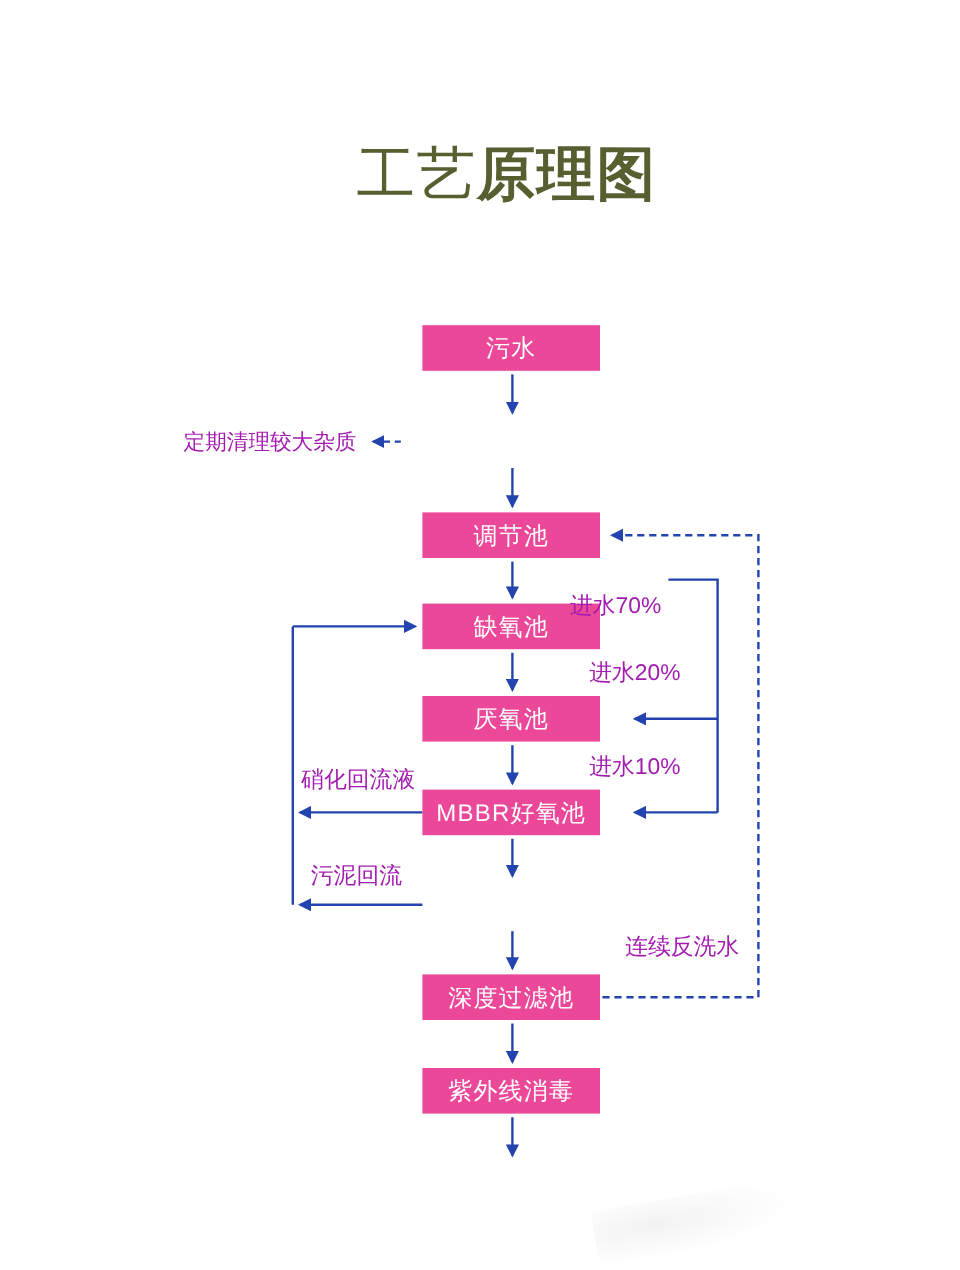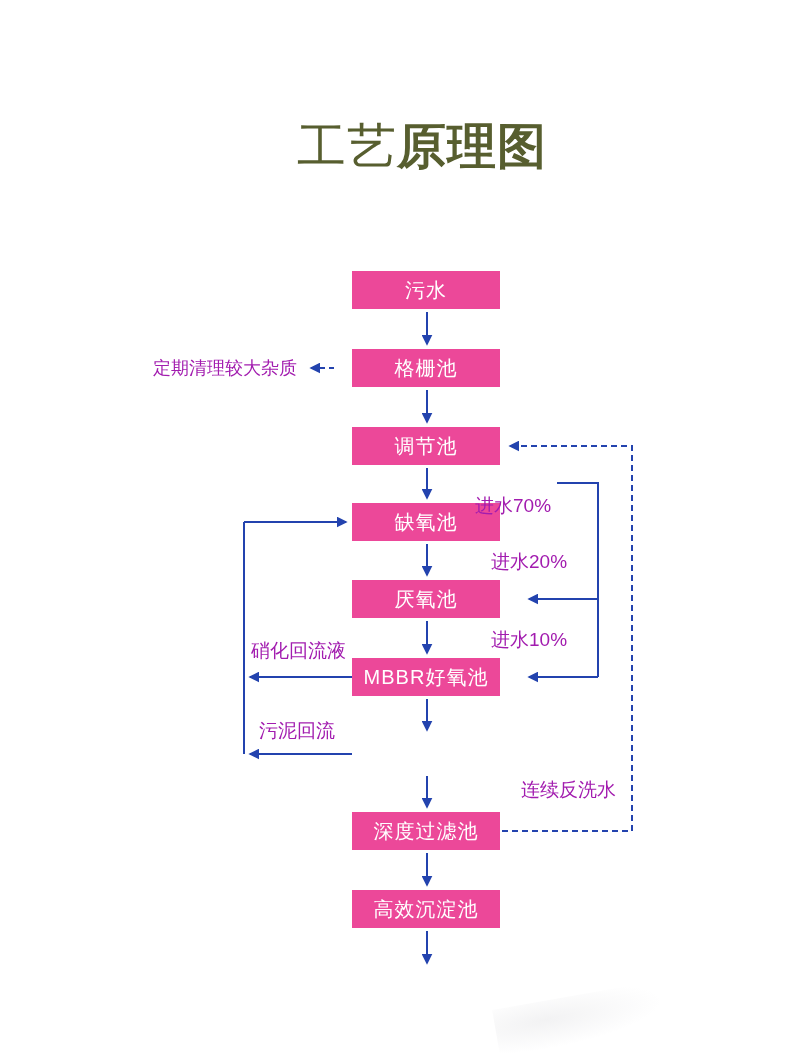--- a/index.html
+++ b/index.html
@@ -94,27 +94,26 @@
       <path d="M244,522 H346" marker-end="url(#ah)"></path>
       <path d="M352,677 H250" marker-end="url(#ah)"></path>
       <path d="M352,754 H250" marker-end="url(#ah)"></path>
 
       <path d="M502,831 H632" stroke-dasharray="6 4"></path>
       <path d="M632,831 V446 H510" stroke-dasharray="6 4" marker-end="url(#ah)"></path>
     </g>
   </svg>
 
   <div class="node" style="top:271px">污水</div>
-  <div class="node" style="top:349px">格栅池</div>
   <div class="node" style="top:427px">调节池</div>
   <div class="node" style="top:503px">缺氧池</div>
   <div class="node" style="top:580px">厌氧池</div>
   <div class="node" style="top:658px">MBBR好氧池</div>
   <div class="node" style="top:812px">深度过滤池</div>
-  <div class="node" style="top:890px">高效沉淀池</div>
+  <div class="node" style="top:890px">紫外线消毒</div>
 
   <div class="ann" style="left:153px; top:359px; font-size:18px">定期清理较大杂质</div>
   <div class="ann" style="left:475px; top:496px">进水70%</div>
   <div class="ann" style="left:491px; top:552px">进水20%</div>
   <div class="ann" style="left:491px; top:630px">进水10%</div>
   <div class="ann" style="left:251px; top:641px">硝化回流液</div>
   <div class="ann" style="left:259px; top:721px">污泥回流</div>
   <div class="ann" style="left:521px; top:780px">连续反洗水</div>
 
   <div class="watermark"></div>

